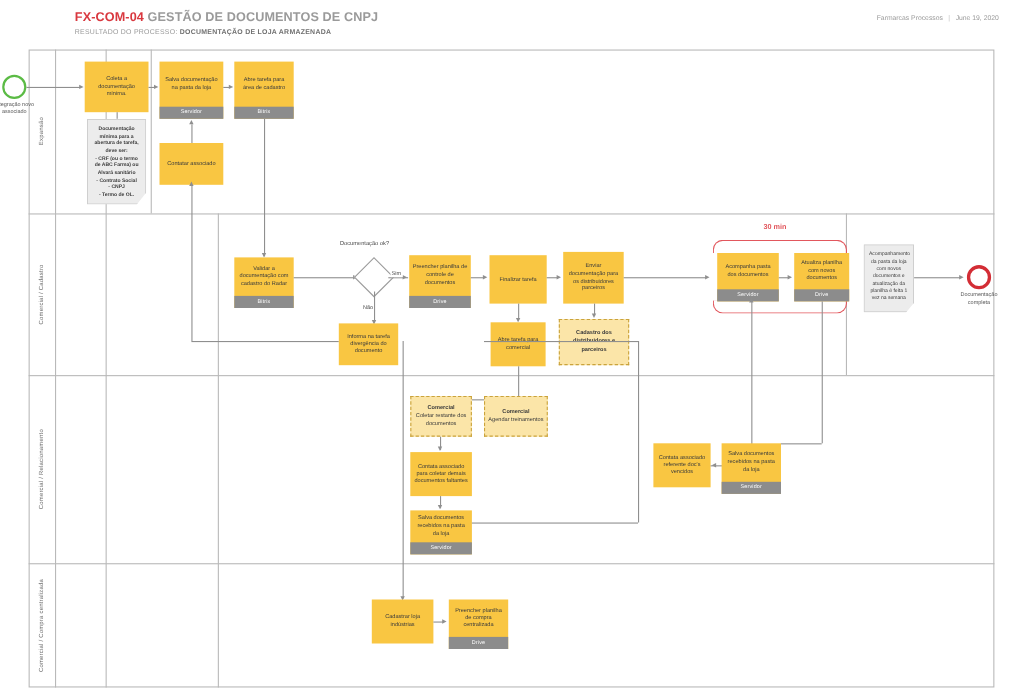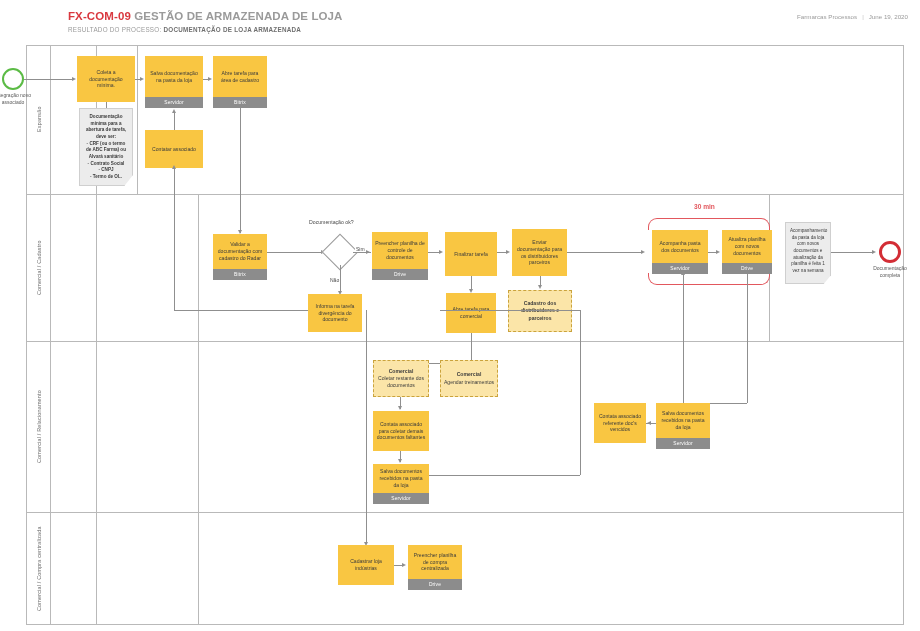--- a/index.html
+++ b/index.html
@@ -75,21 +75,21 @@
   .brk-top{border-bottom:none;border-top-left-radius:9px;border-top-right-radius:9px;}
   .brk-bot{border-top:none;border-bottom-left-radius:9px;border-bottom-right-radius:9px;}
   .brk-lbl{position:absolute;font-size:6.6px;font-weight:bold;color:#e2575d;white-space:nowrap;}
 </style>
 </head>
 <body>
 
 <div id="canvas">
 
   <div class="hdr">
-    <div class="hdr-title"><span class="hdr-code">FX-COM-09</span><span> GESTÃO DE ARMAZENADA DE LOJA</span></div>
+    <div class="hdr-title"><span class="hdr-code">FX-COM-04</span><span> GESTÃO DE DOCUMENTOS DE CNPJ</span></div>
     <div class="hdr-sub"><span>RESULTADO DO PROCESSO:</span>&nbsp;<b>DOCUMENTAÇÃO DE LOJA ARMAZENADA</b></div>
     <div class="hdr-meta"><span>Farmarcas Processos</span><span class="sep">|</span><span>June 19, 2020</span></div>
   </div>
 
   <div class="pool" style="left:26px;top:45px;width:878px;height:580px;"></div>
   <div class="v-div" style="left:50px;top:45px;height:580px;"></div>
   <div class="v-div" style="left:96px;top:45px;height:580px;"></div>
   <div class="v-div" style="left:137px;top:45px;height:149px;"></div>
   <div class="v-div" style="left:198px;top:194px;height:431px;"></div>
   <div class="v-div" style="left:769px;top:194px;height:147px;"></div>

